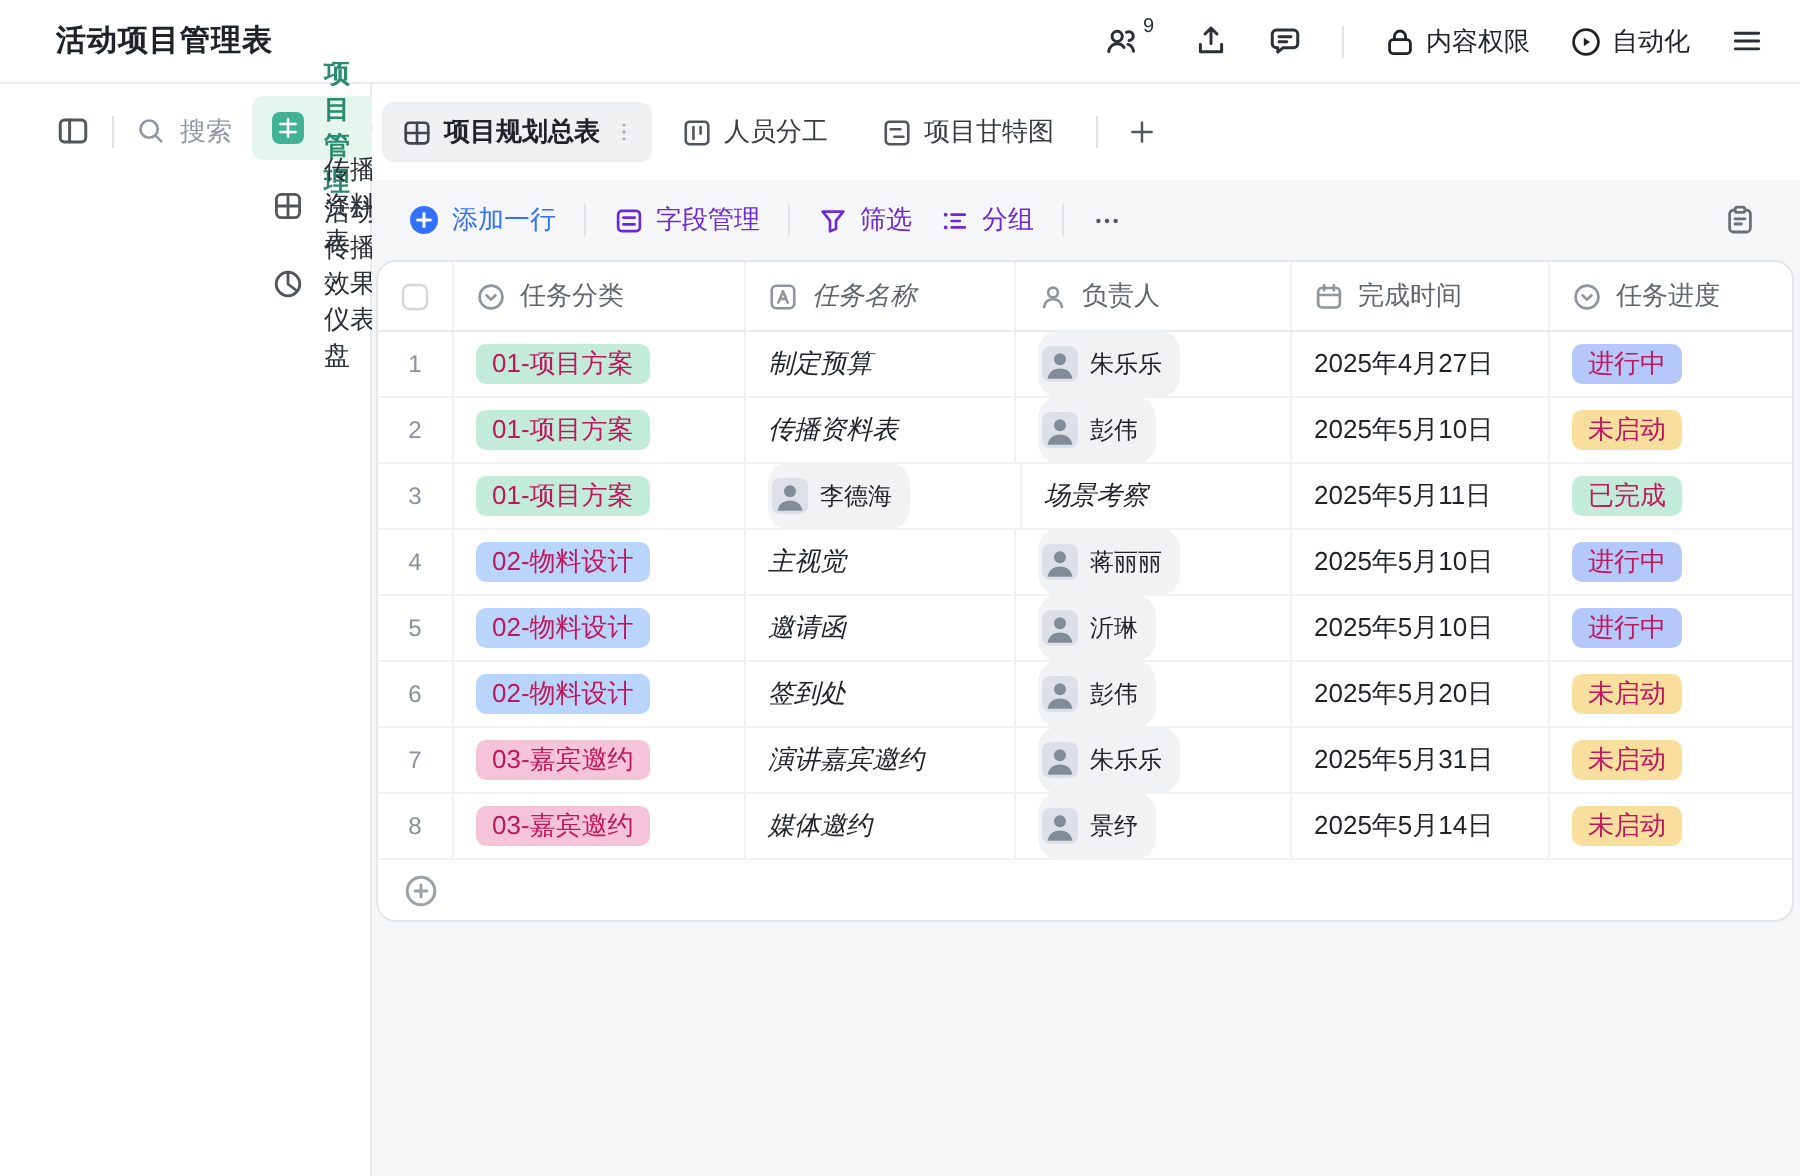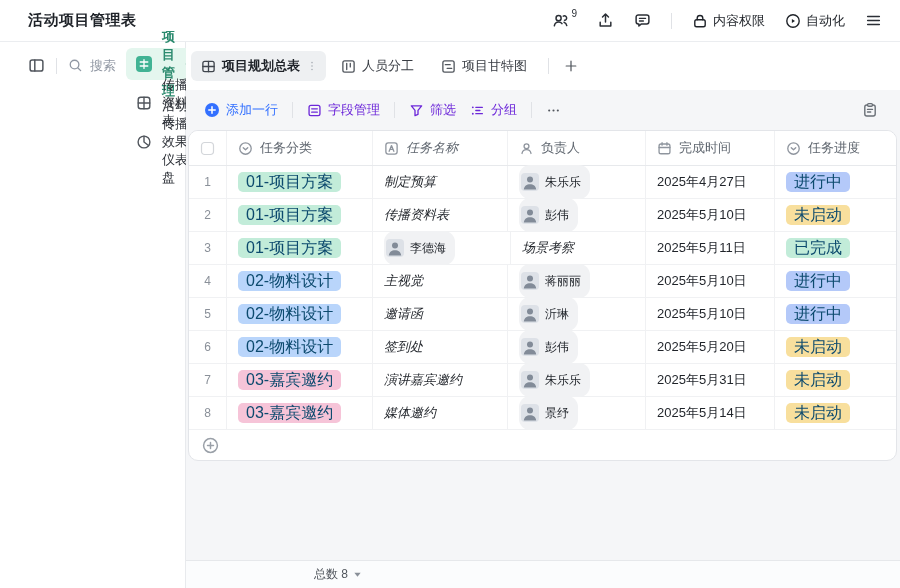--- a/index.html
+++ b/index.html
@@ -60,21 +60,21 @@
   .col-num { width:38px; flex:none; justify-content:center; padding:0; }
   .col-1 { width:146px; flex:none; }
   .col-2 { width:135px; flex:none;font-style:italic; }
   .col-3 { width:138px; flex:none; }
   .col-4 { width:129px; flex:none; }
   .col-5 { flex:1; border-right:none !important; }
   .trow { display:flex; height:33px; border-bottom:1px solid #f0f1f3; background:#fff; }
   .td { display:flex; align-items:center; padding:0 11px; font-size:13px; border-right:1px solid #f0f1f3; cursor:pointer; }
   .td.num { justify-content:center; padding:0; color:#8a9099; font-size:12px; }
   .pill { height:20px; padding:0 8px; border-radius:5px; display:inline-flex; align-items:center;
-          font-size:16px; color:#0c4a6e; white-space:nowrap; }
+          font-size:13px; color:#be185d; white-space:nowrap; }
   .chip { height:34px; background:#f1f2f4; border-radius:11px; padding:0 9px 0 2px;
           display:inline-flex; align-items:center; gap:6px; font-size:12px; color:#1f2329; }
   .avatar { width:18px; height:18px; border-radius:4px; overflow:hidden; }
   .addline { height:30px; display:flex; align-items:center; padding-left:13px; color:#9097a3; cursor:pointer; }
 
   .spacer { flex:1; }
   .footerbar { height:28px; flex:none; border-top:1px solid #e6e8eb; background:#fbfcfd;
                display:flex; align-items:center; gap:5px; padding-left:128px;
                font-size:12px; color:#51565d; }
   .stroke { fill:none; stroke:currentColor; stroke-width:1.4; stroke-linecap:round; stroke-linejoin:round; }
@@ -604,23 +604,15 @@
             <svg width="17" height="17" viewBox="0 0 16 16" class="stroke" style="color:#9aa0a8">
               <circle cx="8" cy="8" r="6.5"></circle>
                 <path d="M8 5.2v5.6M5.2 8h5.6"></path>
             </svg>
           </span>
         </div>
       </div>
 
       <div class="spacer"></div>
 
-      <div class="footerbar">
-        <span>总数 8</span>
-        <span>
-          <svg width="9" height="9" viewBox="0 0 10 10">
-              <path d="M1.5 3h7L5 7.4z" fill="#8a9099"></path>
-            </svg>
-        </span>
-      </div>
     </main>
   </div>
 </div>
 
 </body></html>

